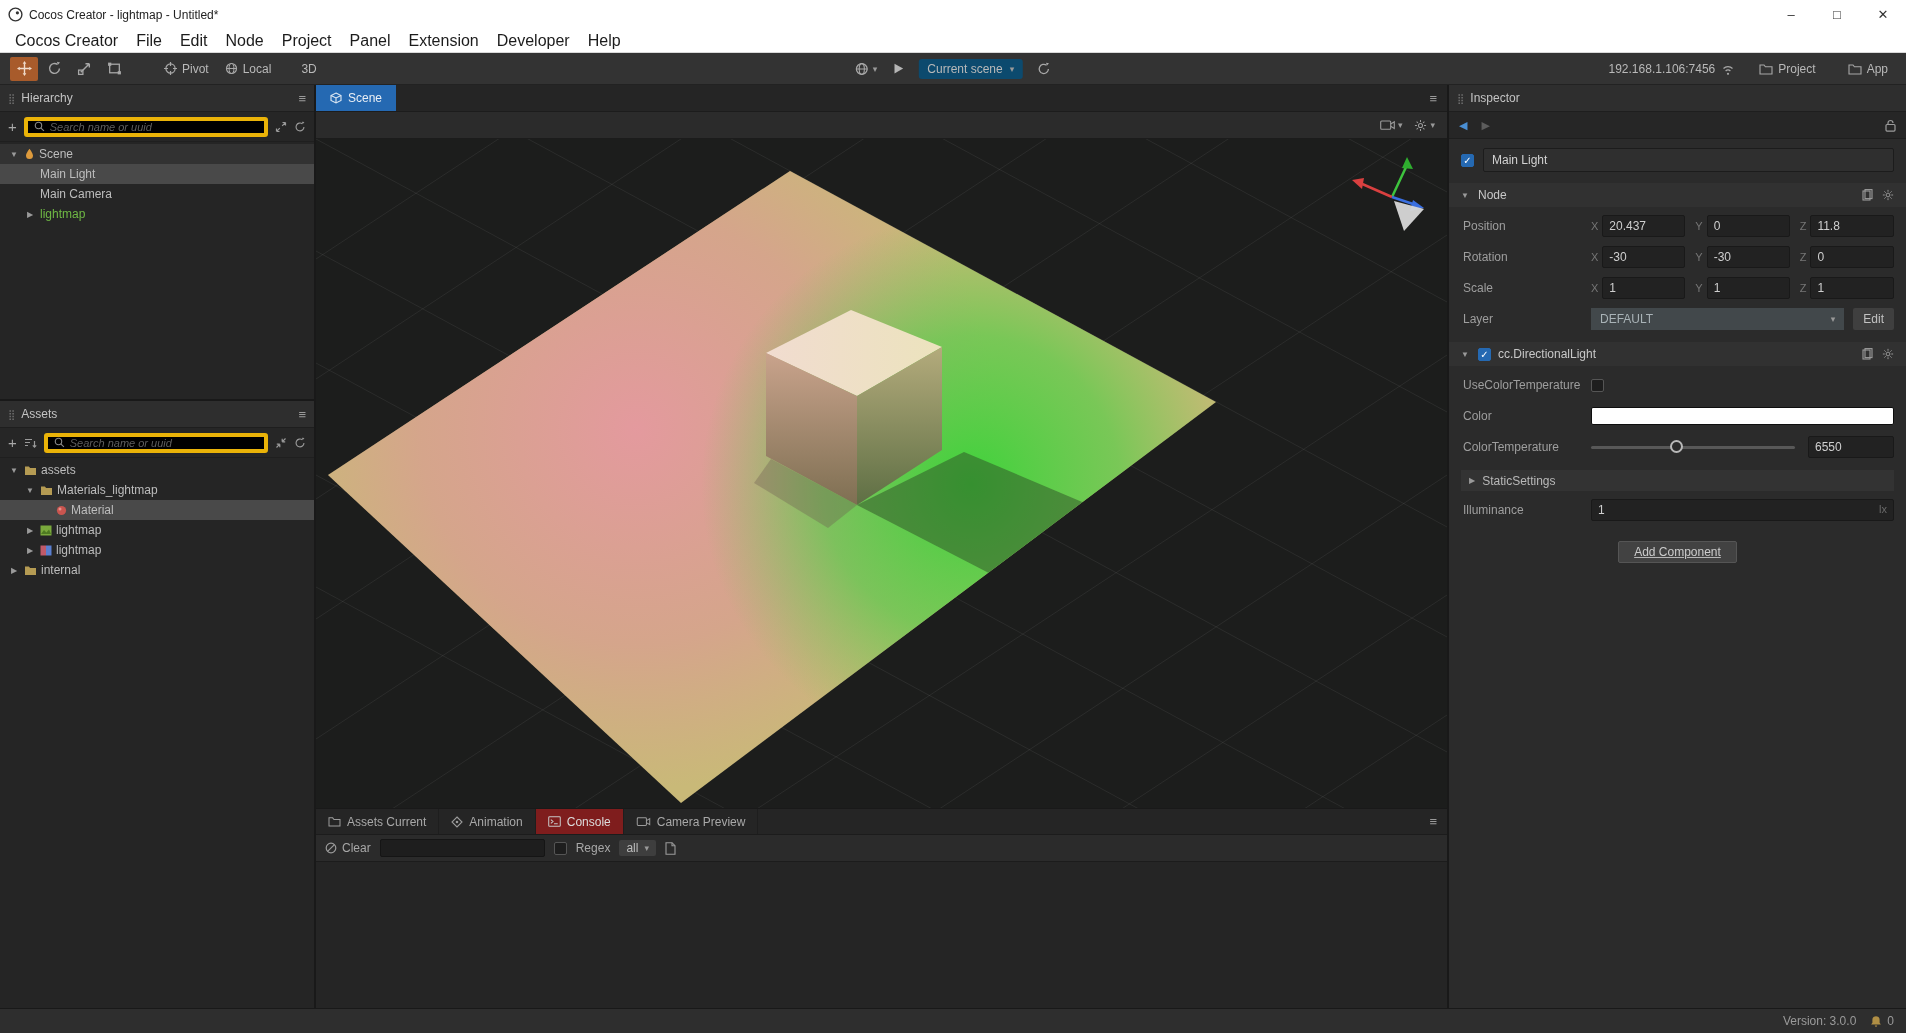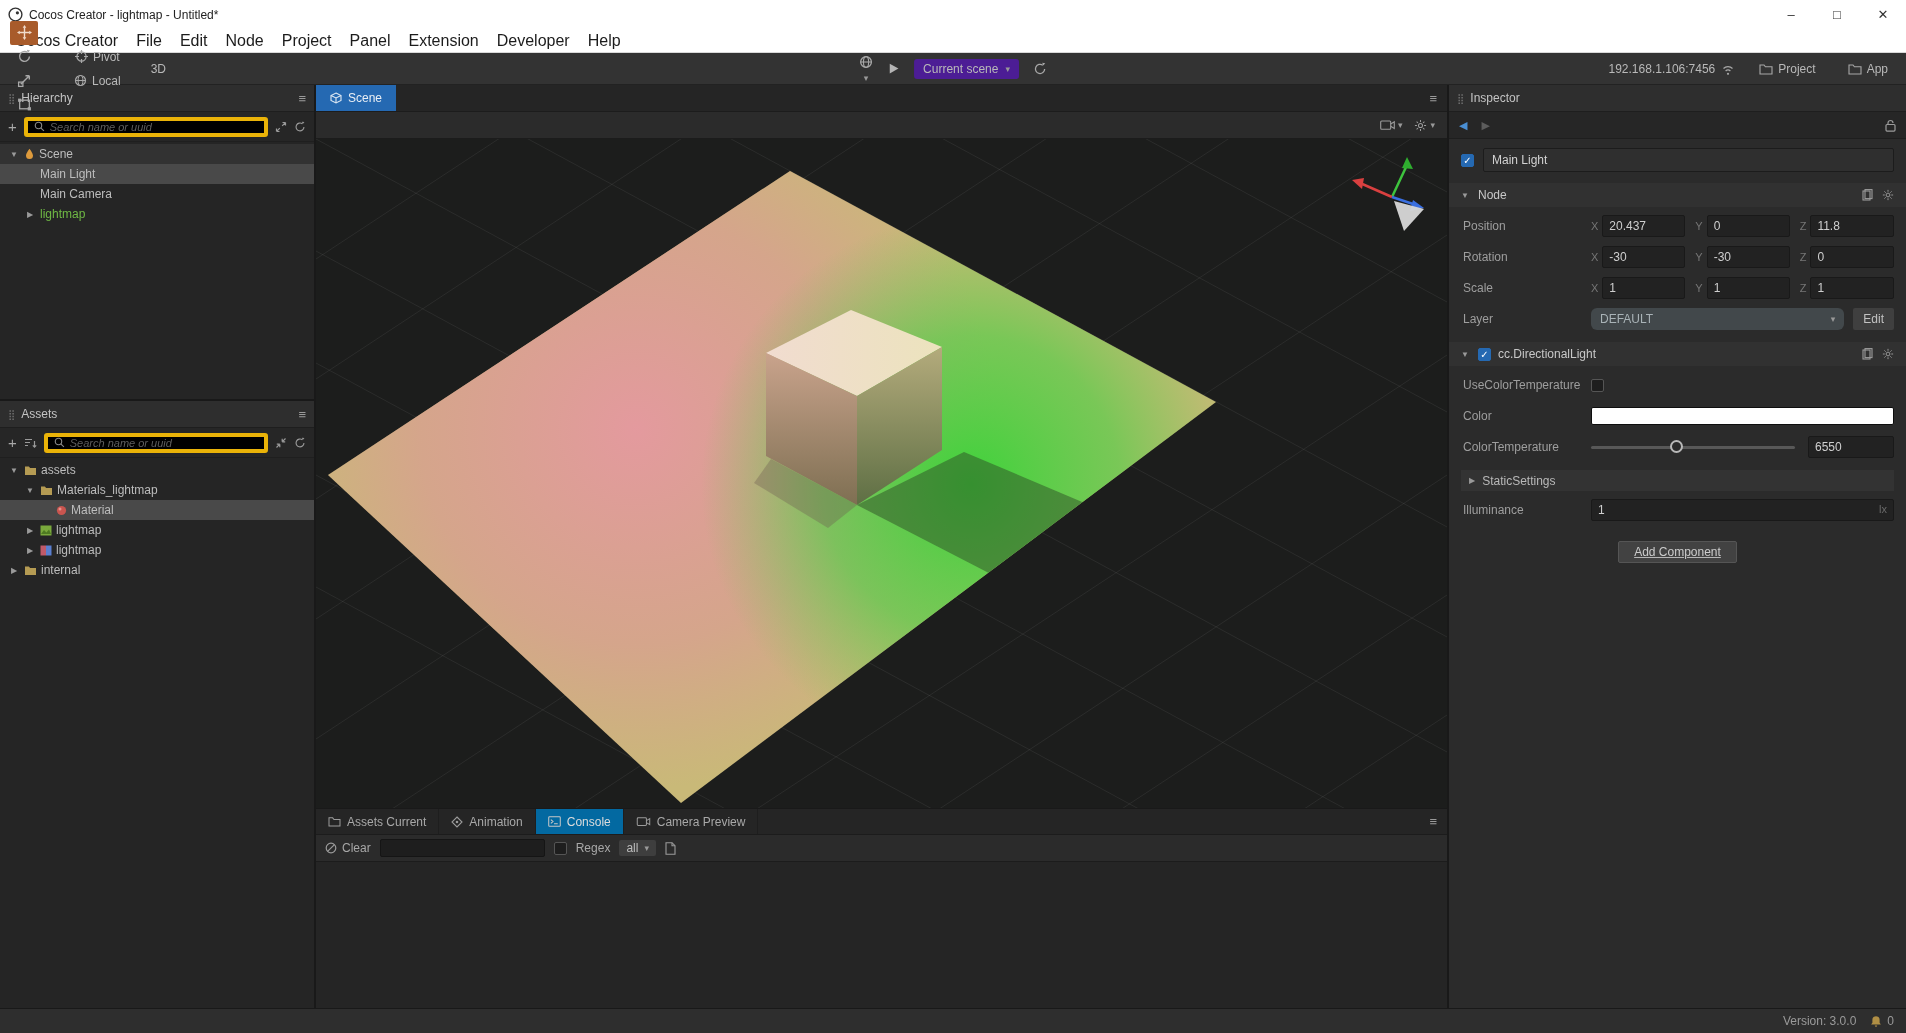--- a/index.html
+++ b/index.html
@@ -21,24 +21,24 @@
   .win-btn { width:46px; height:100%; display:flex; align-items:center; justify-content:center; color:#333; font-size:13px; cursor:default; }
 
   
   .menubar { height:24px; background:#ffffff; border-bottom:1px solid #d9d9d9; display:flex; align-items:center; padding-left:6px; }
   .menu-item { padding:0 9px; color:#1c1c1c; font-size:16px; height:100%; display:flex; align-items:center; }
 
   
   .toolbar { height:32px; background:#333333; display:flex; align-items:center; padding:0 10px; position:relative; border-bottom:1px solid #222; }
   .tool-btn { width:28px; height:24px; display:flex; align-items:center; justify-content:center; border-radius:2px; margin-right:2px; }
   .tool-btn.active { background:#a85b2b; }
-  .tb-group { display:flex; align-items:center;flex-direction:column; }
+  .tb-group { display:flex; align-items:center; }
   .tb-text-btn { display:flex; align-items:center; gap:5px; color:#b9b9b9; padding:0 8px; height:24px; }
   .toolbar-center { position:absolute; left:50%; transform:translateX(-50%); display:flex; align-items:center; gap:14px; }
-  .scene-dropdown { background:#4c1d95; border-radius:3px; padding:3px 9px; display:flex; align-items:center; gap:7px; color:#b9b9b9; }
+  .scene-dropdown { background:#0c4a6e; border-radius:3px; padding:3px 9px; display:flex; align-items:center; gap:7px; color:#b9b9b9; }
   .toolbar-right { margin-left:auto; display:flex; align-items:center; gap:16px; color:#b9b9b9; }
   .addr { display:flex; align-items:flex-end; gap:6px; }
   .caret { font-size:9px; color:#999; }
 
   
   .main { display:flex; height:923px; }
   .left-col { width:316px; display:flex; flex-direction:column; background:#252525; border-right:2px solid #191919; }
   .center-col { flex:1; min-width:0; display:flex; flex-direction:column; background:#252525; }
   .right-col { width:459px; background:#2b2b2b; border-left:2px solid #191919; display:flex; flex-direction:column; }
 
@@ -71,21 +71,21 @@
   .tabbar .menu-glyph { padding-right:10px; }
 
   .scene-toolbar { height:27px; flex:0 0 27px; background:#2b2b2b; border-bottom:1px solid #1c1c1c; display:flex; align-items:center; justify-content:flex-end; gap:12px; padding-right:12px; color:#9b9b9b; }
   .st-group { display:flex; align-items:center; gap:3px; }
 
   .viewport { flex:1; position:relative; background:#1c1d1c; overflow:hidden; }
   .viewport svg { position:absolute; inset:0; width:100%; height:100%; }
 
   .bottom-tabs { height:27px; flex:0 0 27px; background:#252525; border-top:1px solid #191919; border-bottom:1px solid #1c1c1c; display:flex; align-items:stretch; color:#a8a8a8; }
   .b-tab { display:flex; align-items:center; gap:6px; padding:0 12px; border-right:1px solid #1e1e1e; }
-  .b-tab.active { background:#0369a1; color:#dcdcdc; }
+  .b-tab.active { background:#7f1d1d; color:#dcdcdc; }
   .bottom-tabs .menu-glyph { display:flex; align-items:center; padding-right:10px; }
 
   .console-toolbar { height:27px; flex:0 0 27px; background:#2b2b2b; border-bottom:1px solid #1c1c1c; display:flex; align-items:center; gap:9px; padding:0 9px; color:#a8a8a8; }
   .clear-btn { display:flex; align-items:center; gap:5px; }
   .console-input { width:165px; height:18px; background:#1e1e1e; border:1px solid #151515; border-radius:2px; color:#ccc; padding:0 5px; font-size:11px; font-family:"Liberation Sans",sans-serif; outline:none; }
   .checkbox { width:13px; height:13px; border:1px solid #555; background:#1e1e1e; border-radius:2px; display:inline-flex; align-items:center; justify-content:center; font-size:10px; color:#fff; flex:0 0 13px; }
   .checkbox.checked { background:#2569b2; border-color:#2569b2; }
   .mini-dropdown { background:#3e3e3e; border-radius:2px; padding:1px 7px; display:flex; align-items:center; gap:6px; color:#bdbdbd; }
   .console-content { height:146px; flex:0 0 146px; background:#252525; }
 
@@ -105,21 +105,21 @@
   .section-header .spacer { flex:1; }
   .sh-icons { display:flex; align-items:center; gap:9px; color:#9a9a9a; }
 
   .prop-row { min-height:24px; display:flex; align-items:center; margin-top:7px; padding-left:14px; padding-right:12px; }
   .prop-label { width:128px; flex:0 0 128px; color:#9e9e9e; }
   .vec { display:flex; flex:1; gap:10px; }
   .vec-item { display:flex; align-items:center; gap:4px; flex:1; }
   .axis { color:#767676; font-size:11px; }
   .num-input { width:100%; min-width:0; height:22px; background:#222222; border:1px solid #191919; border-radius:2px; color:#cfcfcf; padding:0 6px; font-size:12px; font-family:"Liberation Sans",sans-serif; outline:none; }
 
-  .layer-dropdown { flex:1; height:22px; background:#42484b; border-radius:6px; display:flex; align-items:center; padding:0 9px; color:#a9b3b7; }
+  .layer-dropdown { flex:1; height:22px; background:#42484b; border-radius:0; display:flex; align-items:center; padding:0 9px; color:#a9b3b7; }
   .layer-dropdown .spacer { flex:1; }
   .edit-btn { margin-left:9px; height:22px; padding:0 10px; background:#3f3f3f; border:none; border-radius:2px; color:#c2c2c2; font-size:12px; font-family:"Liberation Sans",sans-serif; }
 
   .color-swatch { flex:1; height:18px; background:#ffffff; border-radius:2px; border:1px solid #0e0e0e; }
 
   .slider-wrap { flex:1; position:relative; height:22px; }
   .slider-track { position:absolute; left:0; right:0; top:10px; height:3px; background:#585858; border-radius:2px; }
   .slider-knob { position:absolute; left:calc(42% - 7px); top:4px; width:13px; height:13px; border-radius:50%; background:#2b2b2b; border:2px solid #b8b8b8; }
   .ct-value { width:86px; flex:0 0 86px; margin-left:13px; }
 

